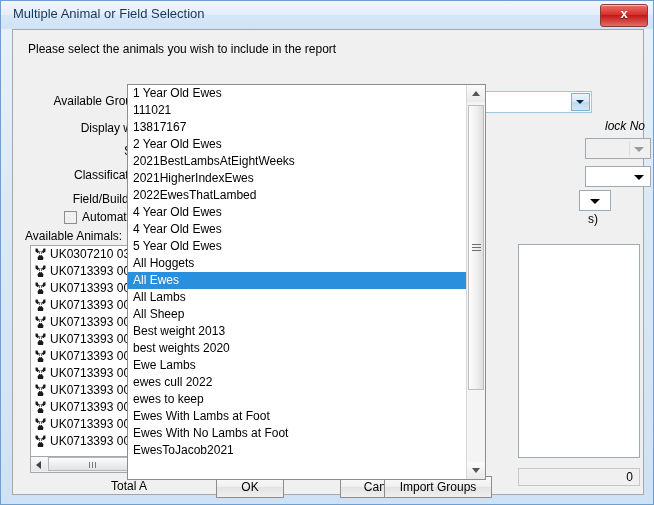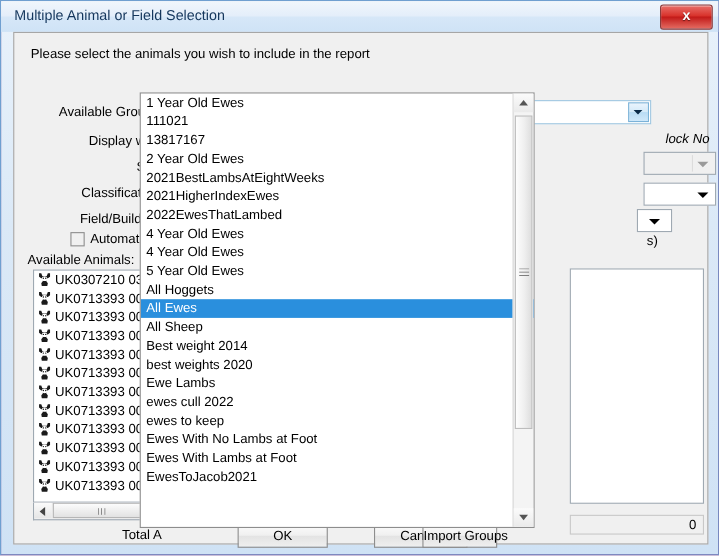--- a/index.html
+++ b/index.html
@@ -556,48 +556,49 @@
         </div>
       </div>
 
       <div class="total-label">Total A</div>
 
       <div class="right-list"></div>
       <div class="count-box">
         <span>0</span>
       </div>
 
-      <div class="btn" style="left:203px; top:446px; width:82px;">OK</div>
+      <div class="btn" style="left:203px; top:446px; width:68px;">OK</div>
       <div class="btn" style="left:287px; top:446px; width:85px;margin-left:40px;">Cancel</div>
-      <div class="btn" style="left:371px; top:446px; width:68px;">Import Groups</div>
+      <div class="btn" style="left:371px; top:446px; width:108px;">Import Groups</div>
 
     </div>
 
     <div class="popup">
       <div class="popup-inner">
           <div class="popup-item">1 Year Old Ewes</div>
           <div class="popup-item">111021</div>
           <div class="popup-item">13817167</div>
           <div class="popup-item">2 Year Old Ewes</div>
           <div class="popup-item">2021BestLambsAtEightWeeks</div>
           <div class="popup-item">2021HigherIndexEwes</div>
           <div class="popup-item">2022EwesThatLambed</div>
           <div class="popup-item">4 Year Old Ewes</div>
           <div class="popup-item">4 Year Old Ewes</div>
           <div class="popup-item">5 Year Old Ewes</div>
           <div class="popup-item">All Hoggets</div>
           <div class="popup-item selected">All Ewes</div>
+          <div class="popup-item">All Lambs</div>
           <div class="popup-item">All Sheep</div>
-          <div class="popup-item">Best weight 2014</div>
+          <div class="popup-item">Best weight 2013</div>
           <div class="popup-item">best weights 2020</div>
           <div class="popup-item">Ewe Lambs</div>
           <div class="popup-item">ewes cull 2022</div>
           <div class="popup-item">ewes to keep</div>
+          <div class="popup-item">Ewes With Lambs at Foot</div>
           <div class="popup-item">Ewes With No Lambs at Foot</div>
-          <div class="popup-item">Ewes With Lambs at Foot</div>
           <div class="popup-item">EwesToJacob2021</div>
         </div>
       <div class="pscroll">
         <div class="ps-up">
           <div class="tri"></div>
         </div>
         <div class="ps-thumb">
           <div class="grip"></div>
         </div>
         <div class="ps-down">

